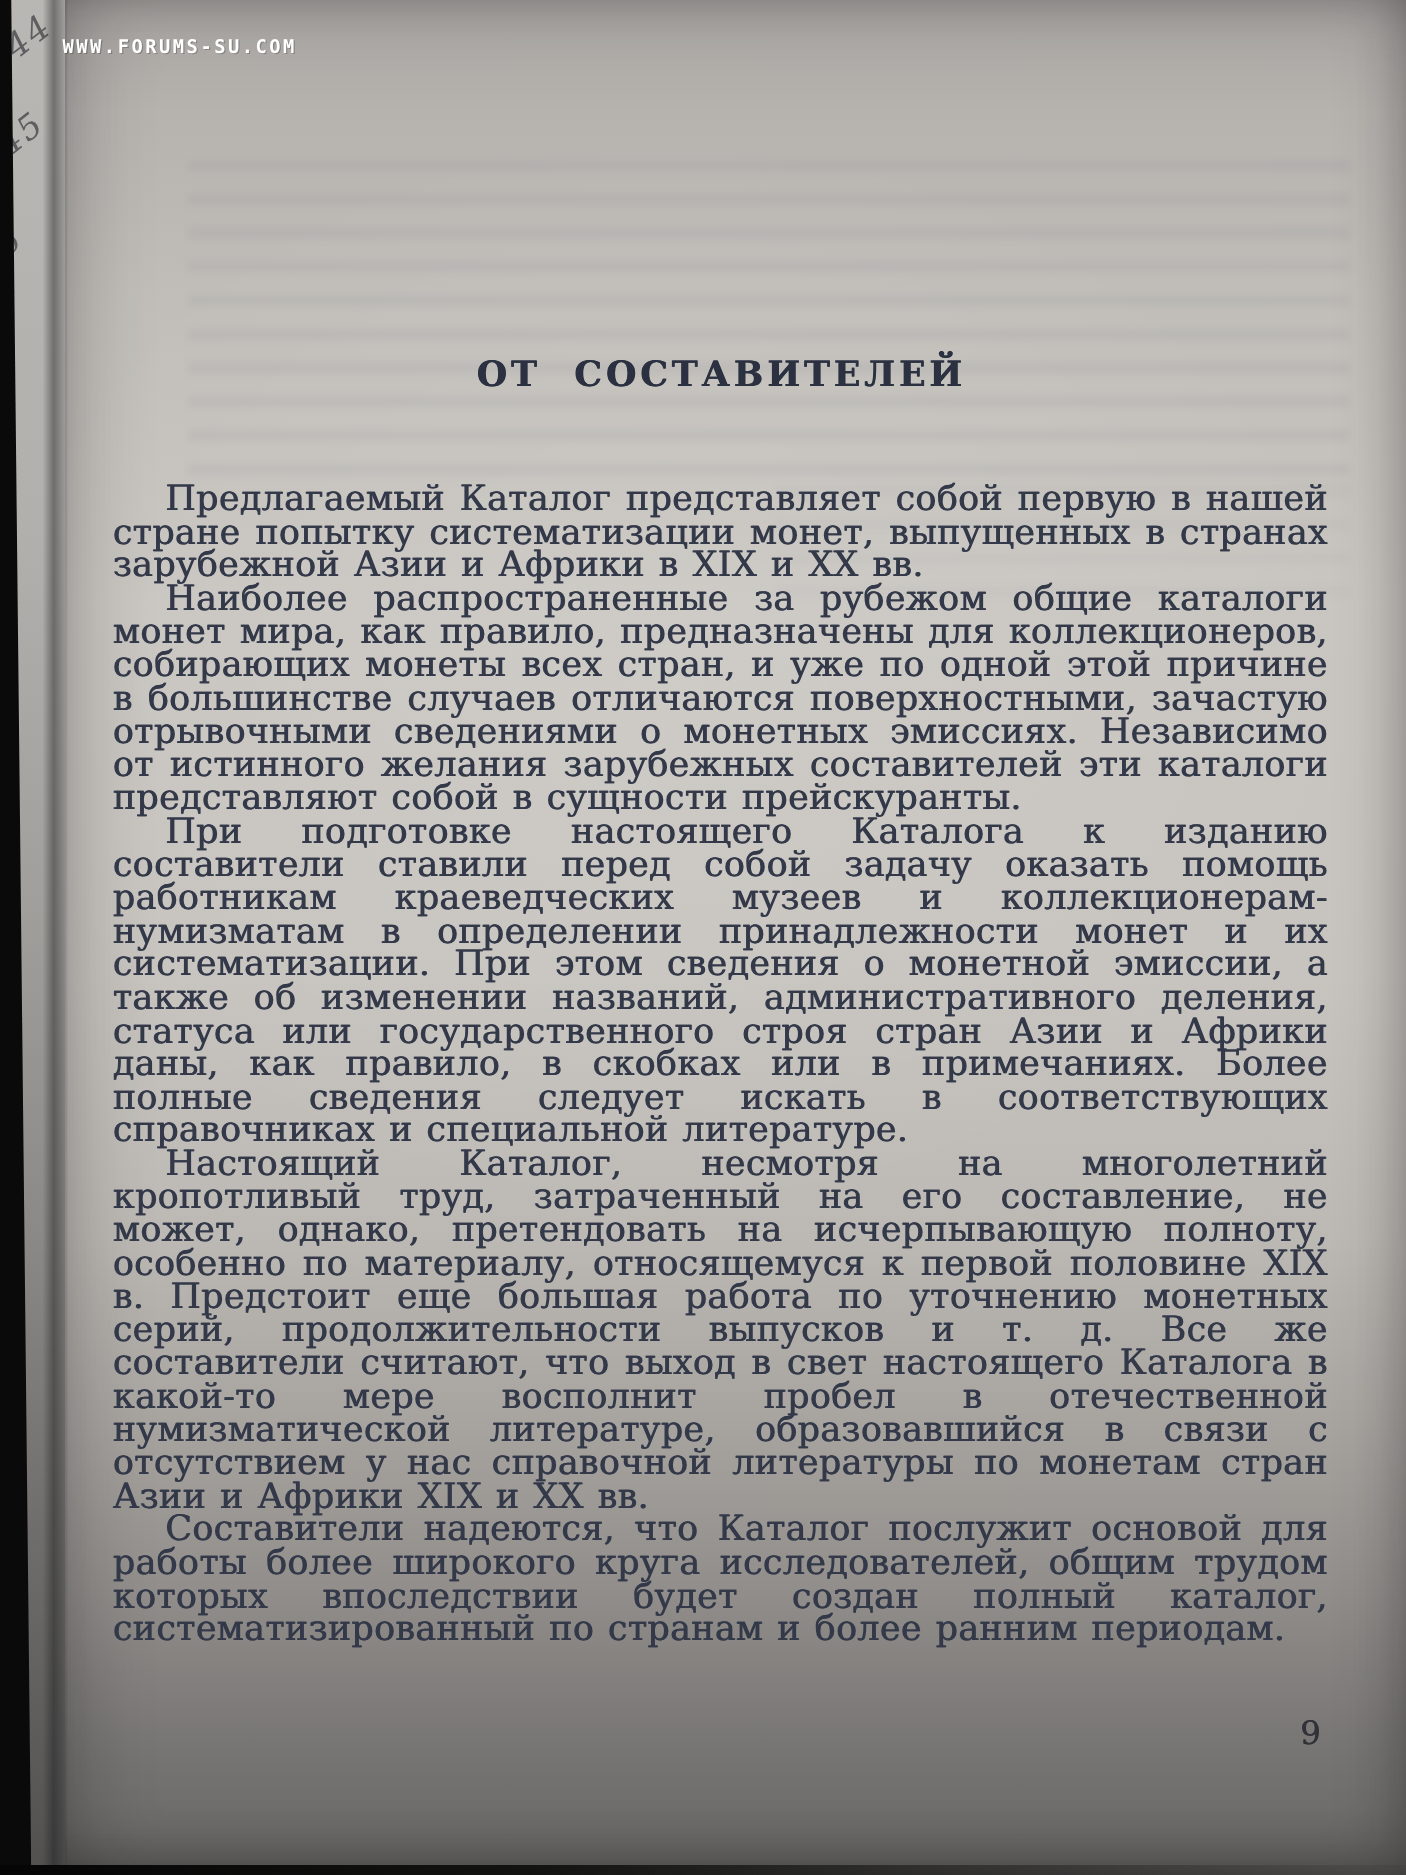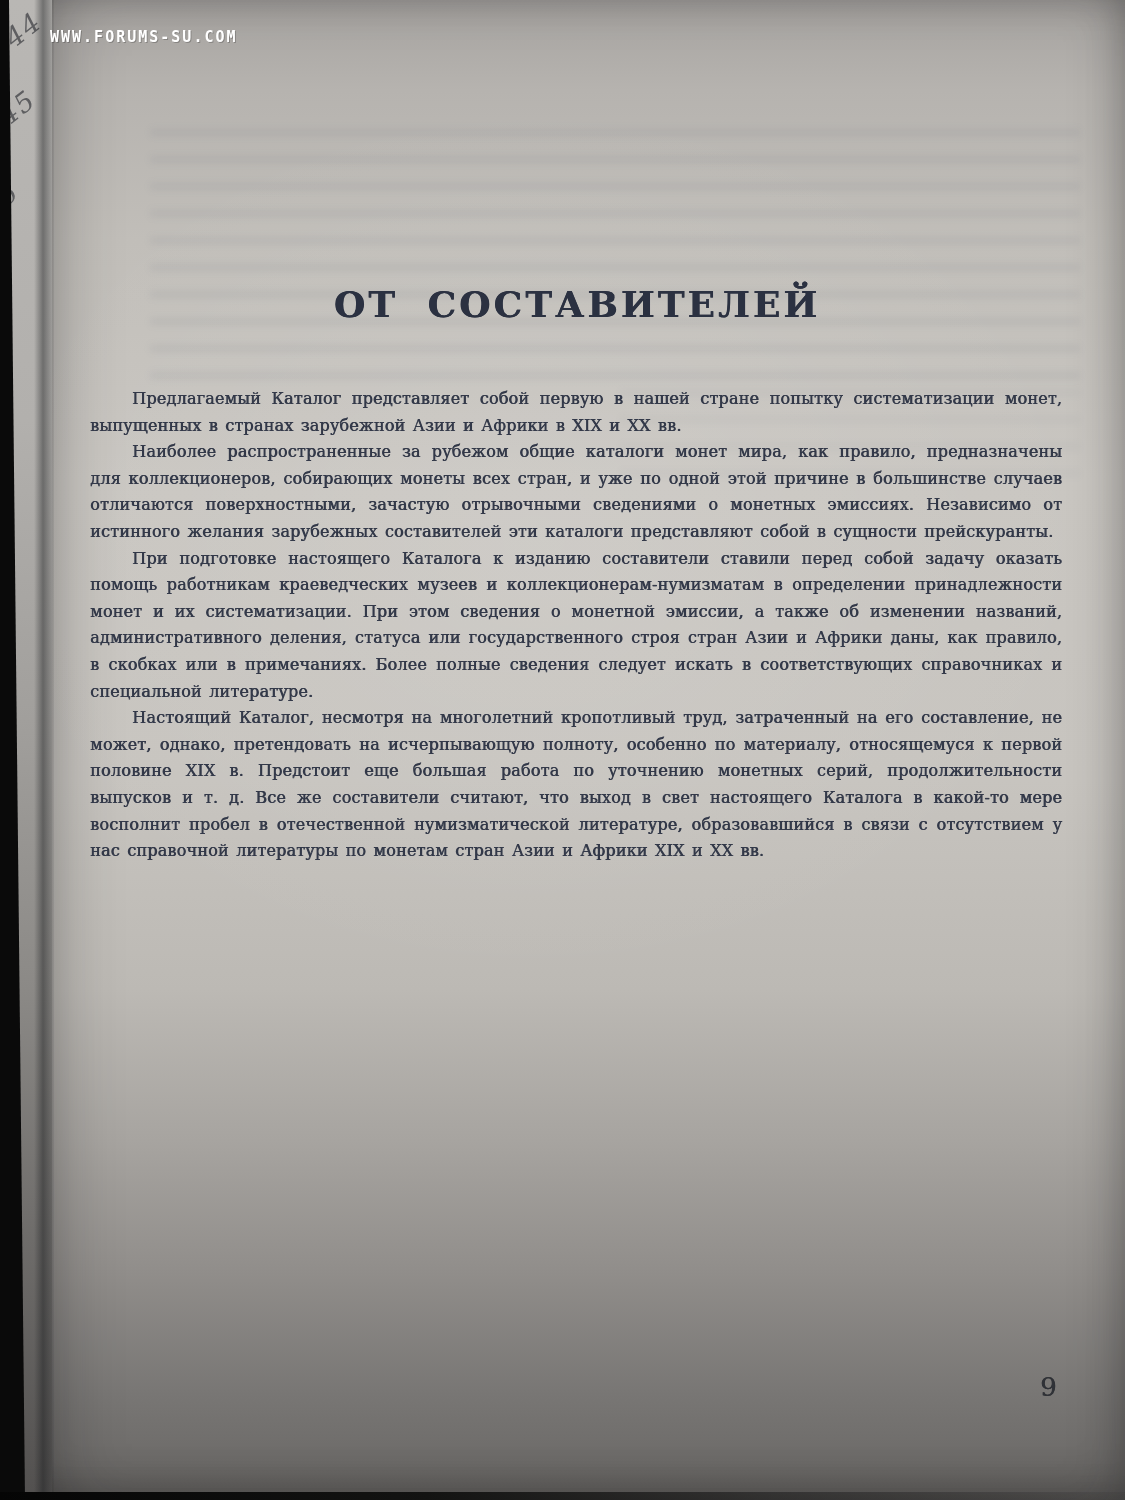--- a/index.html
+++ b/index.html
@@ -59,27 +59,27 @@
   .watermark{
     position:absolute;left:50px;top:28px;
     font-family:"DejaVu Sans Mono", monospace;font-weight:bold;
     font-size:15px;letter-spacing:2px;color:#ffffff;
     text-shadow:1px 1px 0 rgba(0,0,0,.22);
     text-align:center;
   }
   
   .title{
     position:absolute;left:92px;top:283px;width:970px;margin:0;
-    text-align:center;font-size:36px;font-weight:bold;
+    text-align:center;font-size:28px;font-weight:bold;
     letter-spacing:3px;word-spacing:14px;color:#2b3141;
     text-shadow:.4px 0 currentColor;
   }
   .body-text{
     position:absolute;left:90px;top:386px;width:972px;
-    font-size:16px;line-height:26.6px;color:#333949;
+    font-size:28px;line-height:26.6px;color:#333949;
     text-align:justify;
     text-shadow:.6px 0 currentColor;
   }
   .body-text p{margin:0;text-indent:42px;word-spacing:2px;letter-spacing:.2px;}
   .page-number{
     position:absolute;left:1040px;top:1372px;
     font-size:26px;color:#303237;text-shadow:.4px 0 currentColor;
   }
   
   .bottom-edge{
@@ -96,20 +96,21 @@
 <div class="bleed bleed-top"></div>
 <div class="bleed bleed-mid"></div>
 
 <h1 class="title">ОТ СОСТАВИТЕЛЕЙ</h1>
 
 <div class="body-text">
   <p>Предлагаемый Каталог представляет собой первую в нашей стране попытку систематизации монет, выпущенных в странах зарубежной Азии и Африки в XIX и XX вв.</p>
   <p>Наиболее распространенные за рубежом общие каталоги монет мира, как правило, предназначены для коллекционеров, собирающих монеты всех стран, и уже по одной этой причине в большинстве случаев отличаются поверхностными, зачастую отрывочными сведениями о монетных эмиссиях. Независимо от истинного желания зарубежных составителей эти каталоги представляют собой в сущности прейскуранты.</p>
   <p>При подготовке настоящего Каталога к изданию составители ставили перед собой задачу оказать помощь работникам краеведческих музеев и коллекционерам-нумизматам в определении принадлежности монет и их систематизации. При этом сведения о монетной эмиссии, а также об изменении названий, административного деления, статуса или государственного строя стран Азии и Африки даны, как правило, в скобках или в примечаниях. Более полные сведения следует искать в соответствующих справочниках и специальной литературе.</p>
   <p>Настоящий Каталог, несмотря на многолетний кропотливый труд, затраченный на его составление, не может, однако, претендовать на исчерпывающую полноту, особенно по материалу, относящемуся к первой половине XIX в. Предстоит еще большая работа по уточнению монетных серий, продолжительности выпусков и т. д. Все же составители считают, что выход в свет настоящего Каталога в какой-то мере восполнит пробел в отечественной нумизматической литературе, образовавшийся в связи с отсутствием у нас справочной литературы по монетам стран Азии и Африки XIX и XX вв.</p>
+  <p>Составители надеются, что Каталог послужит основой для работы более широкого круга исследователей, общим трудом которых впоследствии будет создан полный каталог, систематизированный по странам и более ранним периодам.</p>
 </div>
 
 <div class="page-number">9</div>
 
 <div class="prev-page">
   <span class="hw hw1">44</span>
   <span class="hw hw2">45</span>
   <span class="hw hw3">6</span>
 </div>
 <div class="crease"></div>

